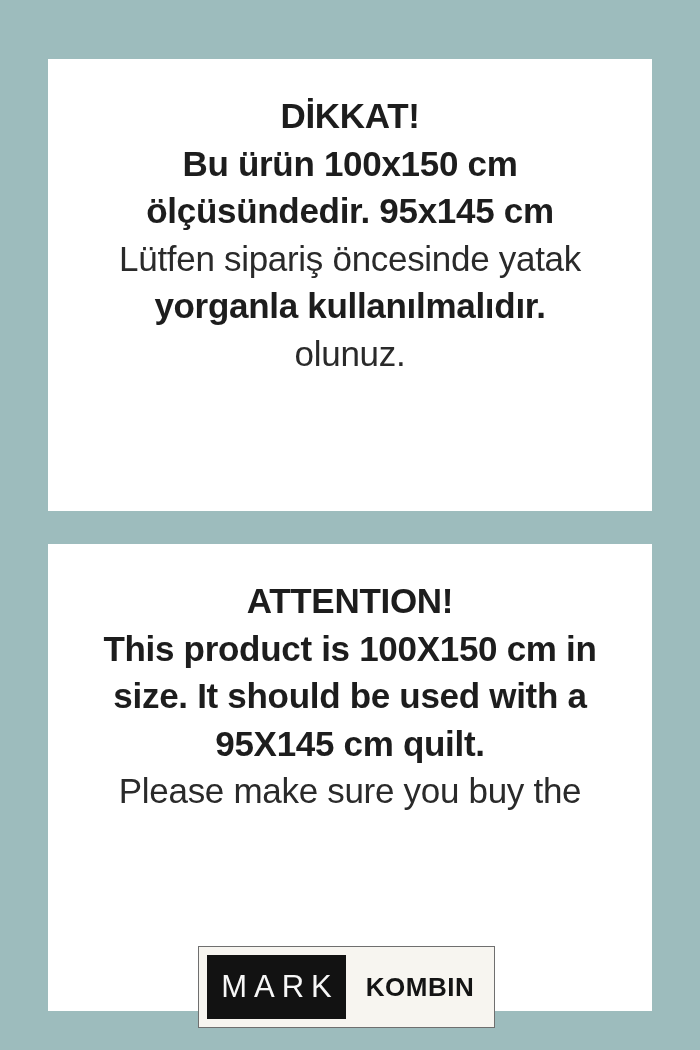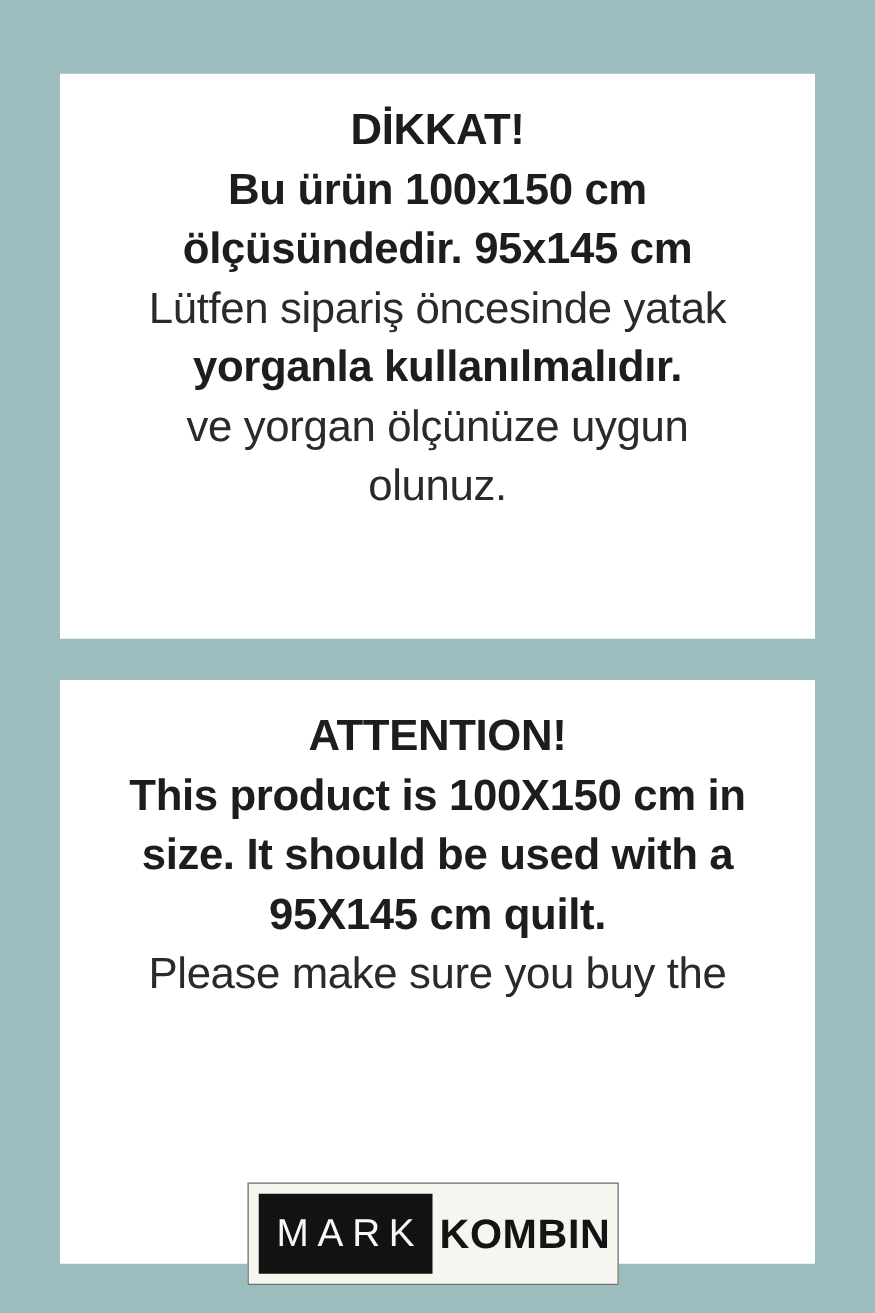--- a/index.html
+++ b/index.html
@@ -20,21 +20,21 @@
     background: #9dbcbd;
   }
   .card {
     position: absolute;
     left: 48px;
     width: 604px;
     background: #ffffff;
     text-align: center;
     color: #1d1d1d;
     box-sizing: border-box;
-    padding-top: 21px;
+    padding-top: 33px;
   }
   .card-tr {
     top: 59px;
     height: 452px;
   }
   .card-en {
     top: 544px;
     height: 467px;
   }
   .line {
@@ -80,38 +80,37 @@
   }
   .logo-kombin {
     position: absolute;
     left: 147px;
     top: 0;
     width: 148px;
     height: 80px;
     display: flex;
     align-items: center;
     justify-content: center;
-    font-size: 33px;
+    font-size: 26px;
     font-weight: 700;
     color: #141414;
     letter-spacing: 0.5px;
   }
 </style>
 </head>
 <body>
 
 <div class="page">
 
   <section class="card card-tr">
     <div class="line bold">DİKKAT!</div>
     <div class="line bold">Bu ürün 100x150 cm</div>
     <div class="line bold">ölçüsündedir. 95x145 cm</div>
     <div class="line regular">Lütfen sipariş öncesinde yatak</div>
     <div class="line bold">yorganla kullanılmalıdır.</div>
-    <div class="line regular">ve yorgan ölçünüze uygun</div>
     <div class="line regular">olunuz.</div>
   </section>
 
   <section class="card card-en">
     <div class="line bold">ATTENTION!</div>
     <div class="line bold">This product is 100X150 cm in</div>
     <div class="line bold">size. It should be used with a</div>
     <div class="line bold">95X145 cm quilt.</div>
     <div class="line regular">Please make sure you buy the</div>
   </section>

